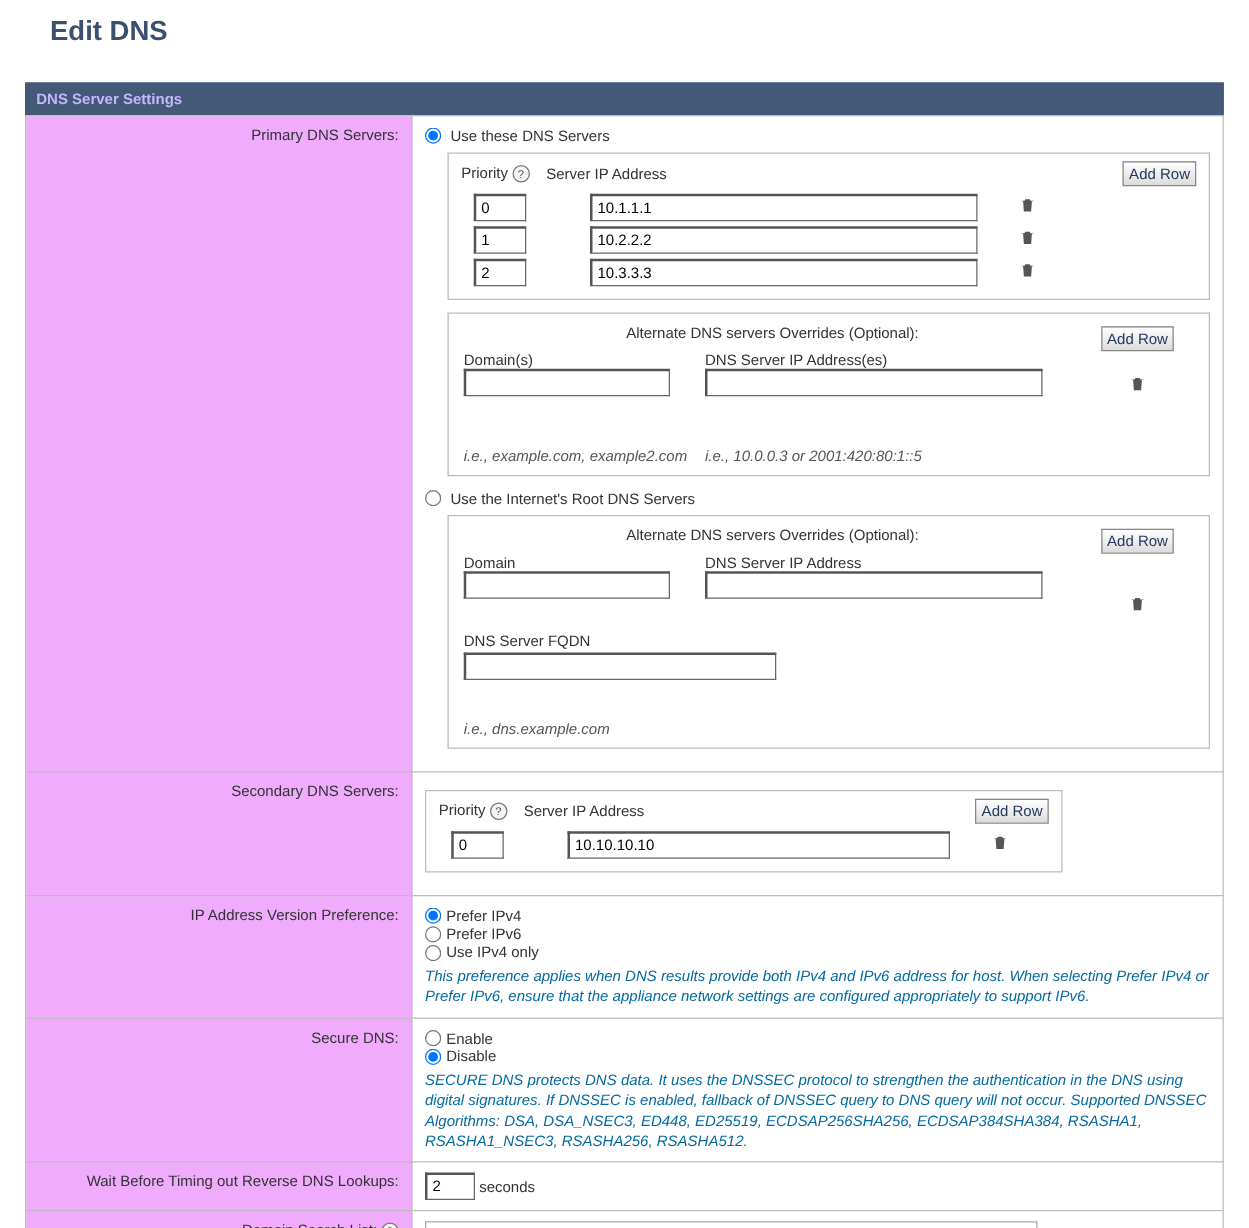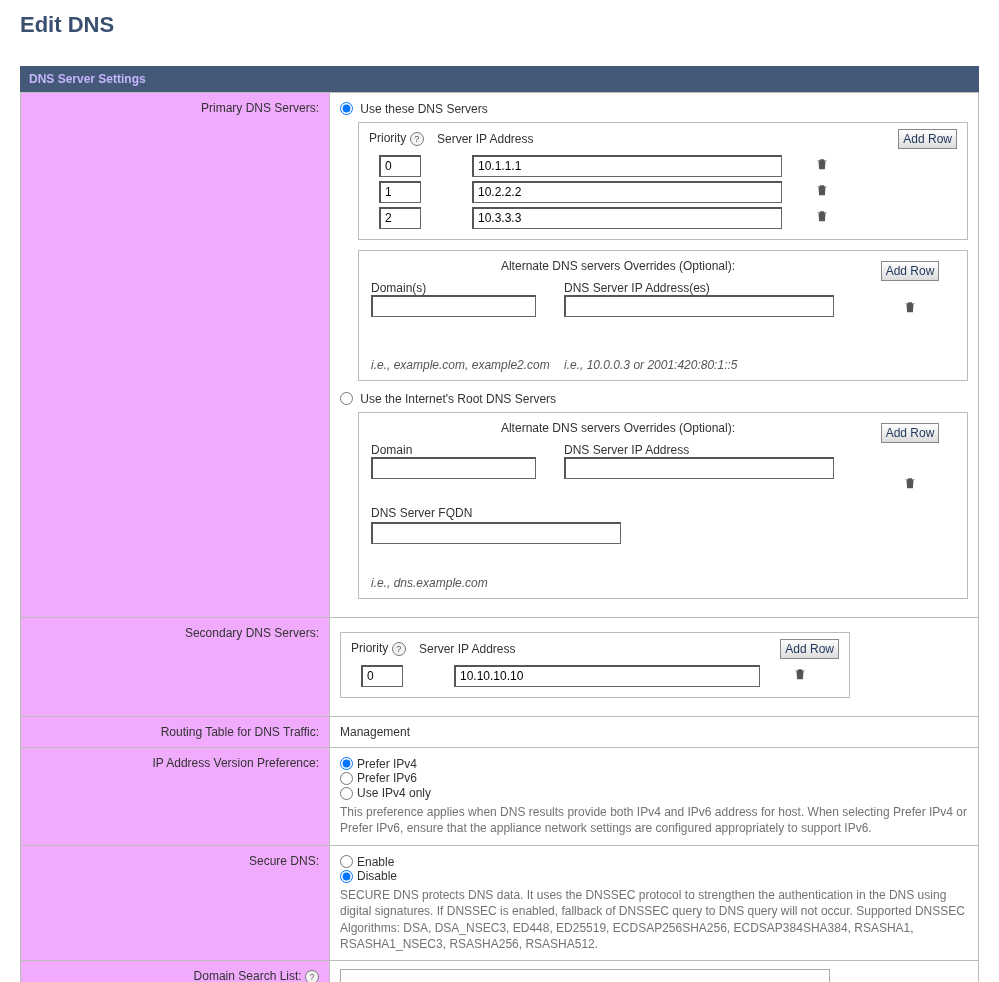--- a/index.html
+++ b/index.html
@@ -9,20 +9,21 @@
       color: #333;
       background: #fff;
       padding: 12px 20px;
     }
     h1 {
       font-size: 22px;
       color: #3b5070;
       font-weight: bold;
       margin-bottom: 28px;
       font-family: "Trebuchet MS", Verdana, sans-serif;
+      margin-left: 20px;
     }
     .panel-header {
       background: #445977;
       color: #c4b5fd;
       font-weight: bold;
       font-size: 12px;
       padding: 5px 8px;
       border: 1px solid #445977;
     }
     .form-table {
@@ -164,21 +165,22 @@
       border-top: 2px solid #555;
       border-left: 2px solid #555;
       height: 22px;
       padding: 0 4px;
       font-size: 12px;
       width: 250px;
       display: block;
       margin-top: 2px;
     }
     .desc {
-      color: #737373;
+      font-style: italic;
+      color: #0369a1;
       font-size: 12px;
       margin-top: 4px;
       line-height: 1.35;
     }
     .wait-input {
       border: 1px solid #666;
       border-top: 2px solid #555;
       border-left: 2px solid #555;
       height: 22px;
       width: 40px;
@@ -322,44 +324,47 @@
             <input type="text" class="priority-input" value="0" style="">
             <input type="text" class="ip-input" value="10.10.10.10" style="">
             <span class="trash-col"><span class="trash-icon"><svg viewBox="0 0 24 24" fill="#555">
                     <path d="M6 7h12l-1 14H7L6 7zm3-3h6l1 2H8l1-2zM4 6h16v1H4z"></path>
                   </svg></span></span>
           </div>
         </div>
       </td>
     </tr>
 
-    <tr>
-      <td class="label-cell">Routing Table for DNS Traffic:</td>
-      <td class="value-cell">Management</td>
-    </tr>
 
     <tr>
       <td class="label-cell">IP Address Version Preference:</td>
       <td class="value-cell">
         <div><input type="radio" name="ippref" checked="" style=""><span class="radio-label">Prefer IPv4</span></div>
         <div><input type="radio" name="ippref" style=""><span class="radio-label">Prefer IPv6</span></div>
         <div><input type="radio" name="ippref" style=""><span class="radio-label">Use IPv4 only</span></div>
         <div class="desc">This preference applies when DNS results provide both IPv4 and IPv6 address for host. When selecting Prefer IPv4 or Prefer IPv6, ensure that the appliance network settings are configured appropriately to support IPv6.</div>
       </td>
     </tr>
 
     <tr>
       <td class="label-cell">Secure DNS:</td>
       <td class="value-cell">
         <div><input type="radio" name="sdns" style=""><span class="radio-label">Enable</span></div>
         <div><input type="radio" name="sdns" checked="" style=""><span class="radio-label">Disable</span></div>
         <div class="desc">SECURE DNS protects DNS data. It uses the DNSSEC protocol to strengthen the authentication in the DNS using digital signatures. If DNSSEC is enabled, fallback of DNSSEC query to DNS query will not occur. Supported DNSSEC Algorithms: DSA, DSA_NSEC3, ED448, ED25519, ECDSAP256SHA256, ECDSAP384SHA384, RSASHA1, RSASHA1_NSEC3, RSASHA256, RSASHA512.</div>
       </td>
     </tr>
 
+    <tr>
+      <td class="label-cell">Wait Before Timing out Reverse DNS Lookups:</td>
+      <td class="value-cell">
+        <input type="text" class="wait-input" value="2" style="">
+        <span>seconds</span>
+      </td>
+    </tr>
 
     <tr>
       <td class="label-cell">
         <span>Domain Search List:</span> <span class="help-icon">?</span>
       </td>
       <td class="value-cell">
         <textarea class="dsl" style=""></textarea>
         
       </td>
     </tr>

